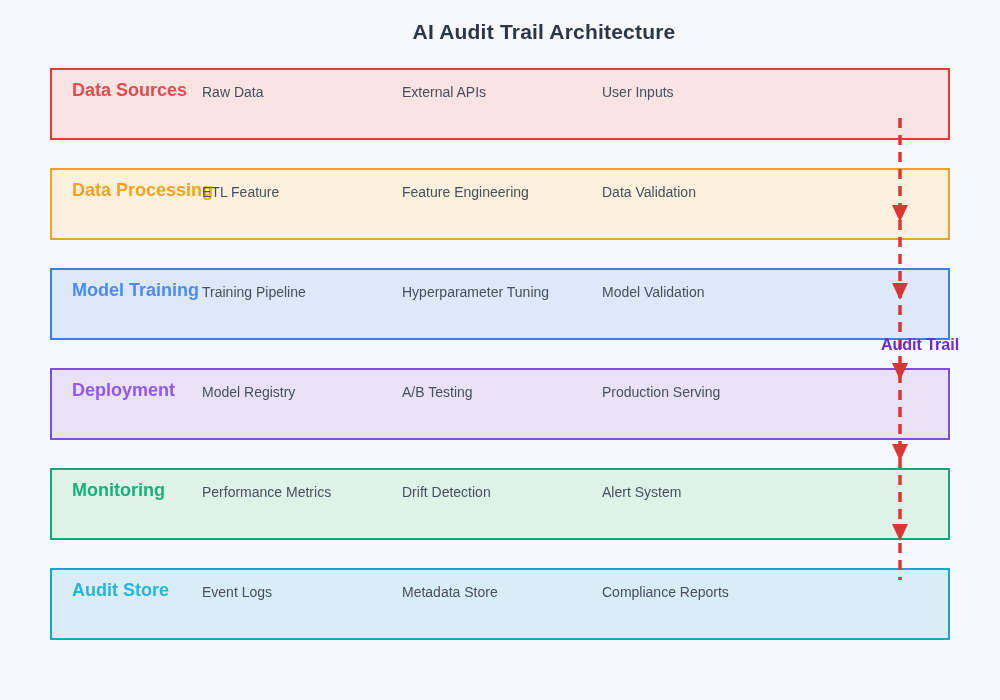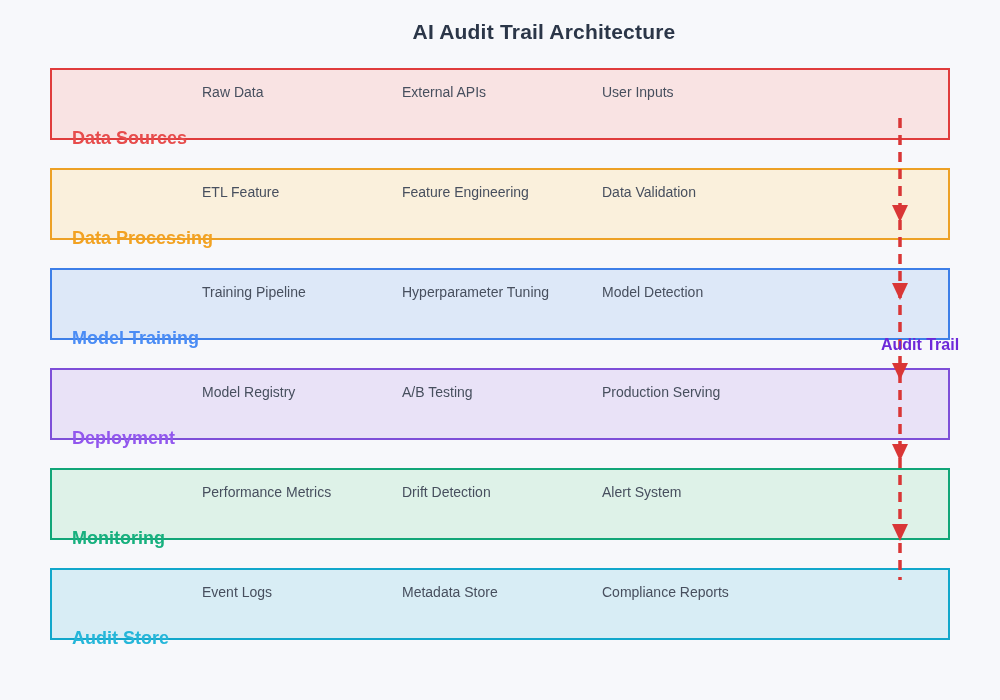--- a/index.html
+++ b/index.html
@@ -35,21 +35,20 @@
     box-sizing: border-box;
     border: 2px solid #999;
   }
   .layer-title {
     position: absolute;
     left: 20px;
     top: 10px;
     font-size: 18px;
     font-weight: bold;
     white-space: nowrap;
-    margin-top: 48px;
   }
   .layer-item {
     position: absolute;
     top: 14px;
     font-size: 14px;
     color: #474f5e;
     white-space: nowrap;
   }
   .item-1 { left: 150px; }
   .item-2 { left: 350px; }
@@ -91,21 +90,21 @@
     <span class="layer-title" style="color: rgb(242, 162, 34);">Data Processing</span>
     <span class="layer-item item-1">ETL Feature</span>
     <span class="layer-item item-2">Feature Engineering</span>
     <span class="layer-item item-3">Data Validation</span>
   </div>
 
   <div class="band" style="top: 268px; border-color: rgb(61, 127, 232); background-color: rgb(221, 232, 248);">
     <span class="layer-title" style="color: rgb(74, 140, 245);">Model Training</span>
     <span class="layer-item item-1">Training Pipeline</span>
     <span class="layer-item item-2">Hyperparameter Tuning</span>
-    <span class="layer-item item-3">Model Detection</span>
+    <span class="layer-item item-3">Model Validation</span>
   </div>
 
   <div class="band" style="top: 368px; border-color: rgb(126, 79, 216); background-color: rgb(233, 226, 247);">
     <span class="layer-title" style="color: rgb(146, 87, 238);">Deployment</span>
     <span class="layer-item item-1">Model Registry</span>
     <span class="layer-item item-2">A/B Testing</span>
     <span class="layer-item item-3">Production Serving</span>
   </div>
 
   <div class="band" style="top: 468px; border-color: rgb(18, 166, 120); background-color: rgb(222, 242, 232);">

